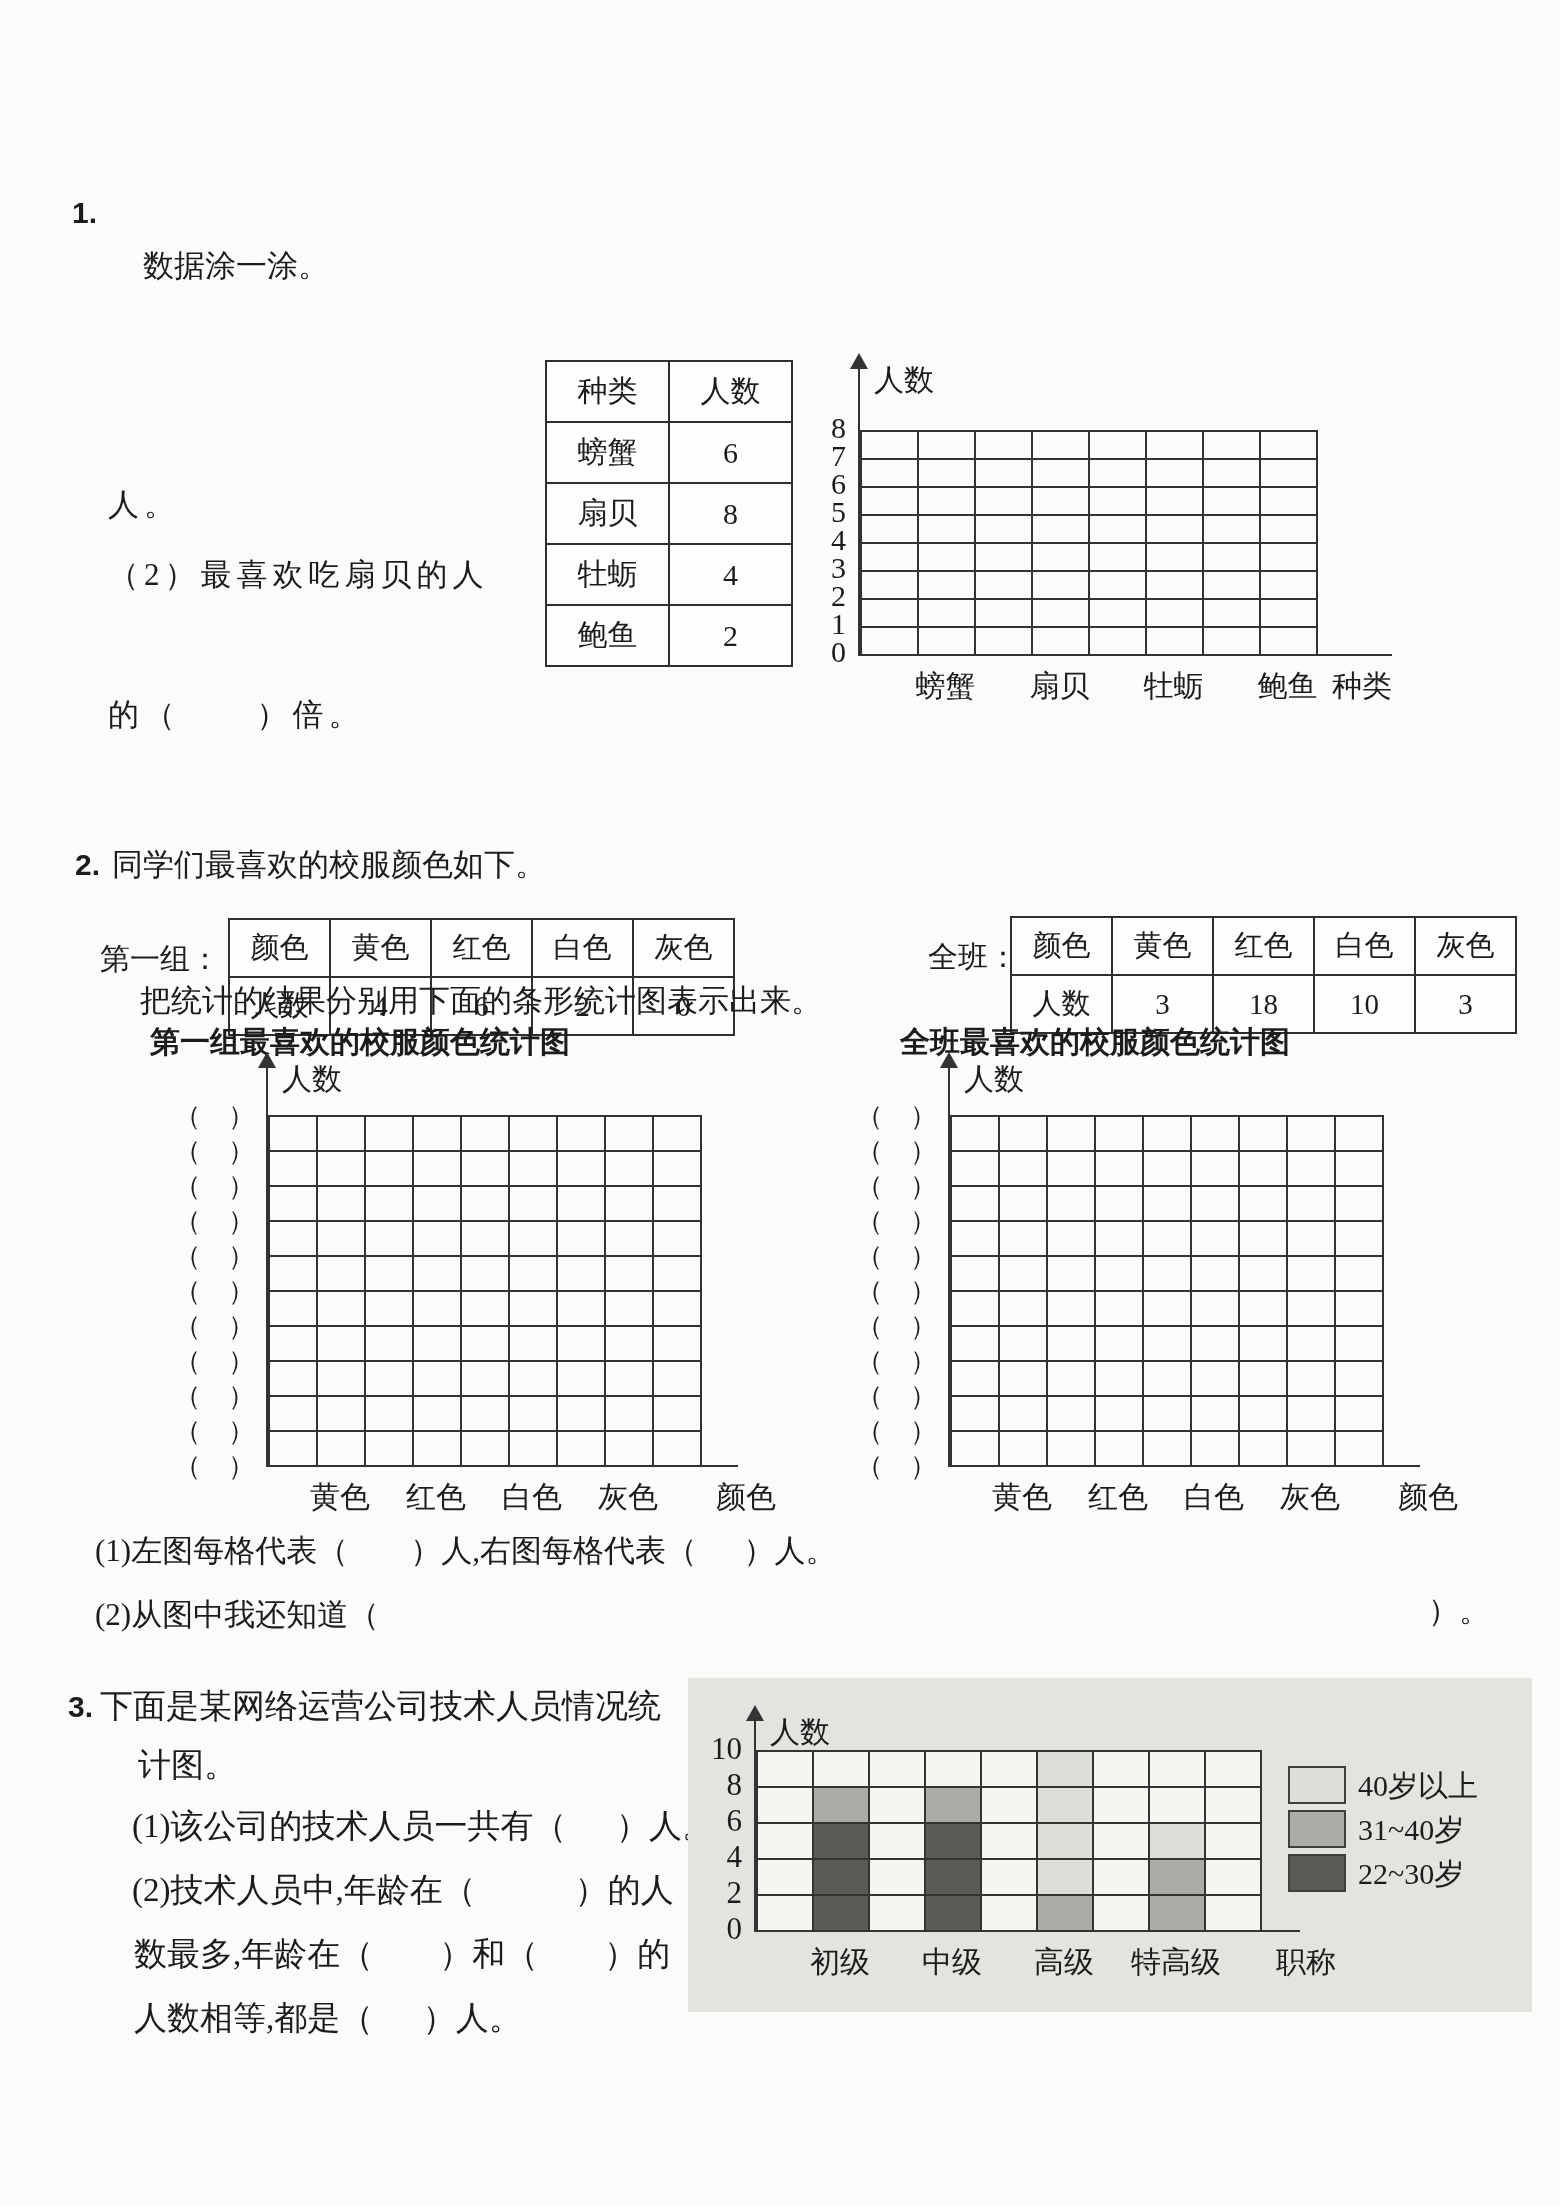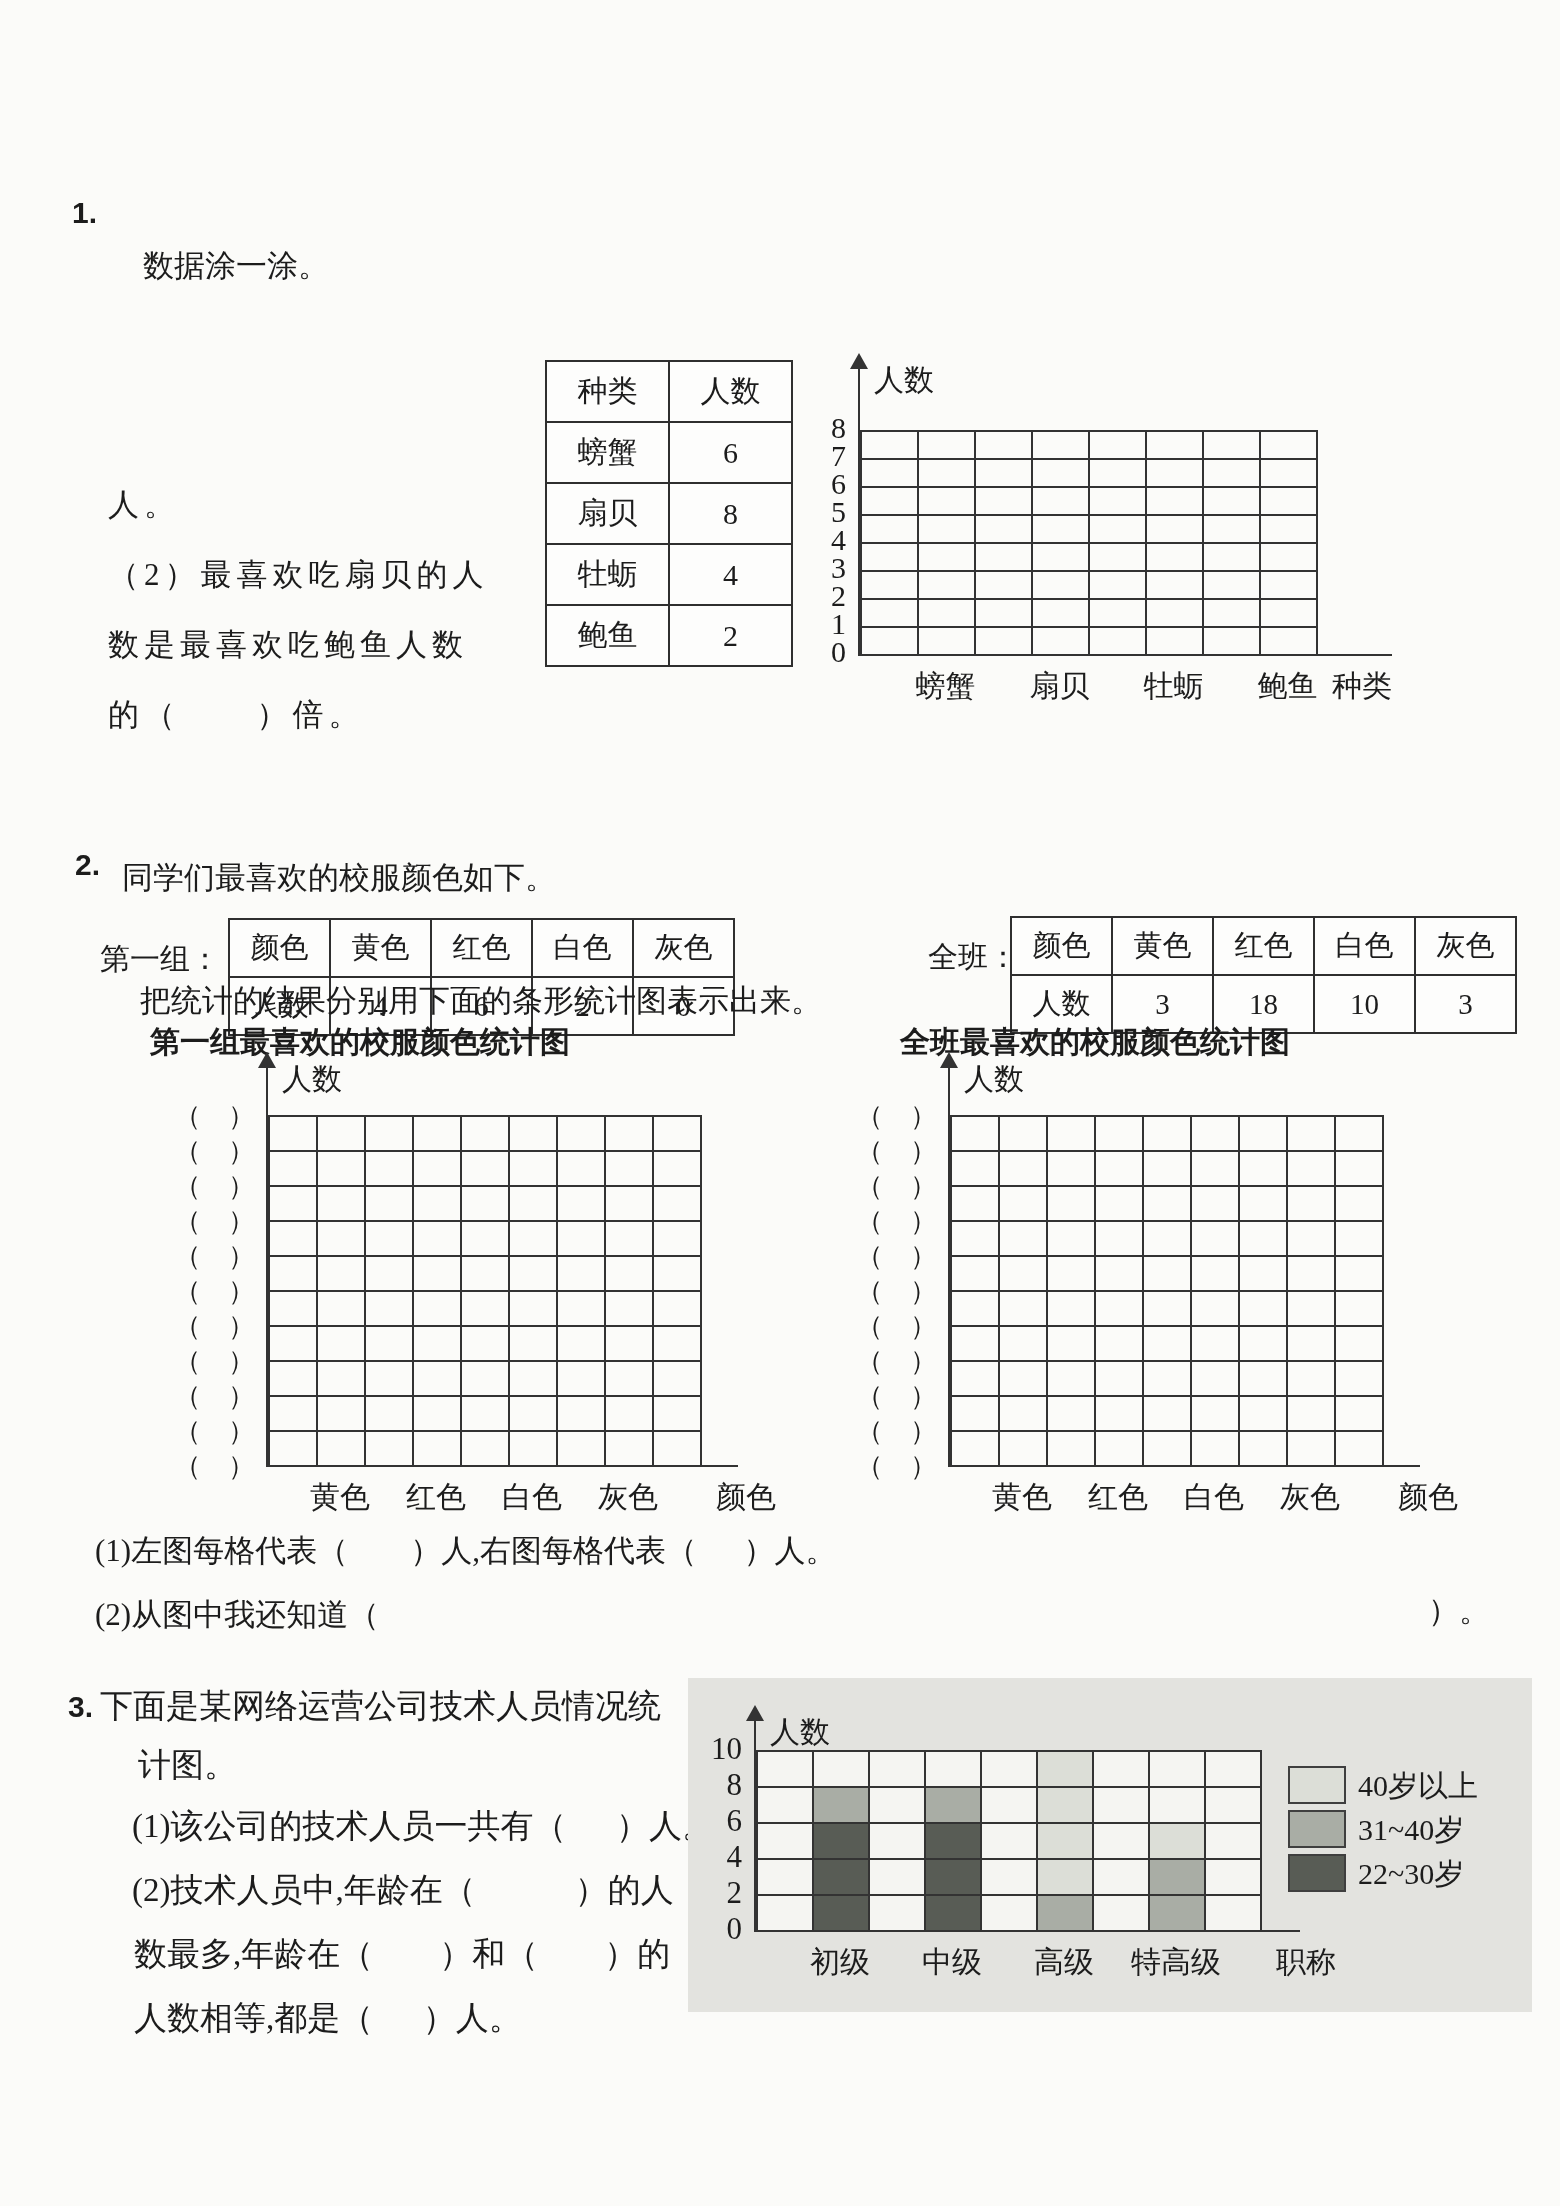--- a/index.html
+++ b/index.html
@@ -38,21 +38,20 @@
 </head>
 <body>
 
 <div id="page">
 
 
   <div class="abs num" style="left:72px;top:196px;">1.</div>
   <div class="abs txt" style="left:143px;top:247px;">数据涂一涂。</div>
   <div class="abs txt sp" style="left:108px;top:486px;">人。</div>
   <div class="abs txt sp" style="left:108px;top:556px;">（2）最喜欢吃扇贝的人</div>
-  <div class="abs txt sp" style="left:108px;top:626px;">数是最喜欢吃鲍鱼人数</div>
   <div class="abs txt sp" style="left:108px;top:696px;">的（      ）倍。</div>
 
   <table id="q1-table" class="abs" style="left:545px;top:360px;">
     <tbody>
         <tr>
       <td>种类</td>
       <td>人数</td>
     </tr>
     <tr>
       <td>螃蟹</td>
@@ -154,21 +153,21 @@
       <div class="ytick" style="left: 18px; top: 267px; width: 58px; font-size: 30px;">1</div>
       <div class="ytick" style="left: 18px; top: 295px; width: 58px; font-size: 30px;">0</div>
       <div class="xcat" style="left: 105.5px; top: 326px;">螃蟹</div>
       <div class="xcat" style="left: 219.5px; top: 326px;">扇贝</div>
       <div class="xcat" style="left: 333.5px; top: 326px;">牡蛎</div>
       <div class="xcat" style="left: 447.5px; top: 326px;">鲍鱼</div>
       <div class="xtitle" style="left: 562px; top: 326px;">种类</div>
     </div>
 
   <div class="abs num" style="left:75px;top:848px;">2.</div>
-  <div class="abs txt" style="left:122px;top:846px;margin-top:13px;">同学们最喜欢的校服颜色如下。</div>
+  <div class="abs txt" style="left:112px;top:846px;">同学们最喜欢的校服颜色如下。</div>
 
   <div class="abs txt t30" style="left:100px;top:940px;">第一组：</div>
   <table class="abs q2table" style="left:228px;top:918px;">
     <tbody>
         <tr>
       <td>颜色</td>
       <td>黄色</td>
       <td>红色</td>
       <td>白色</td>
       <td>灰色</td>

